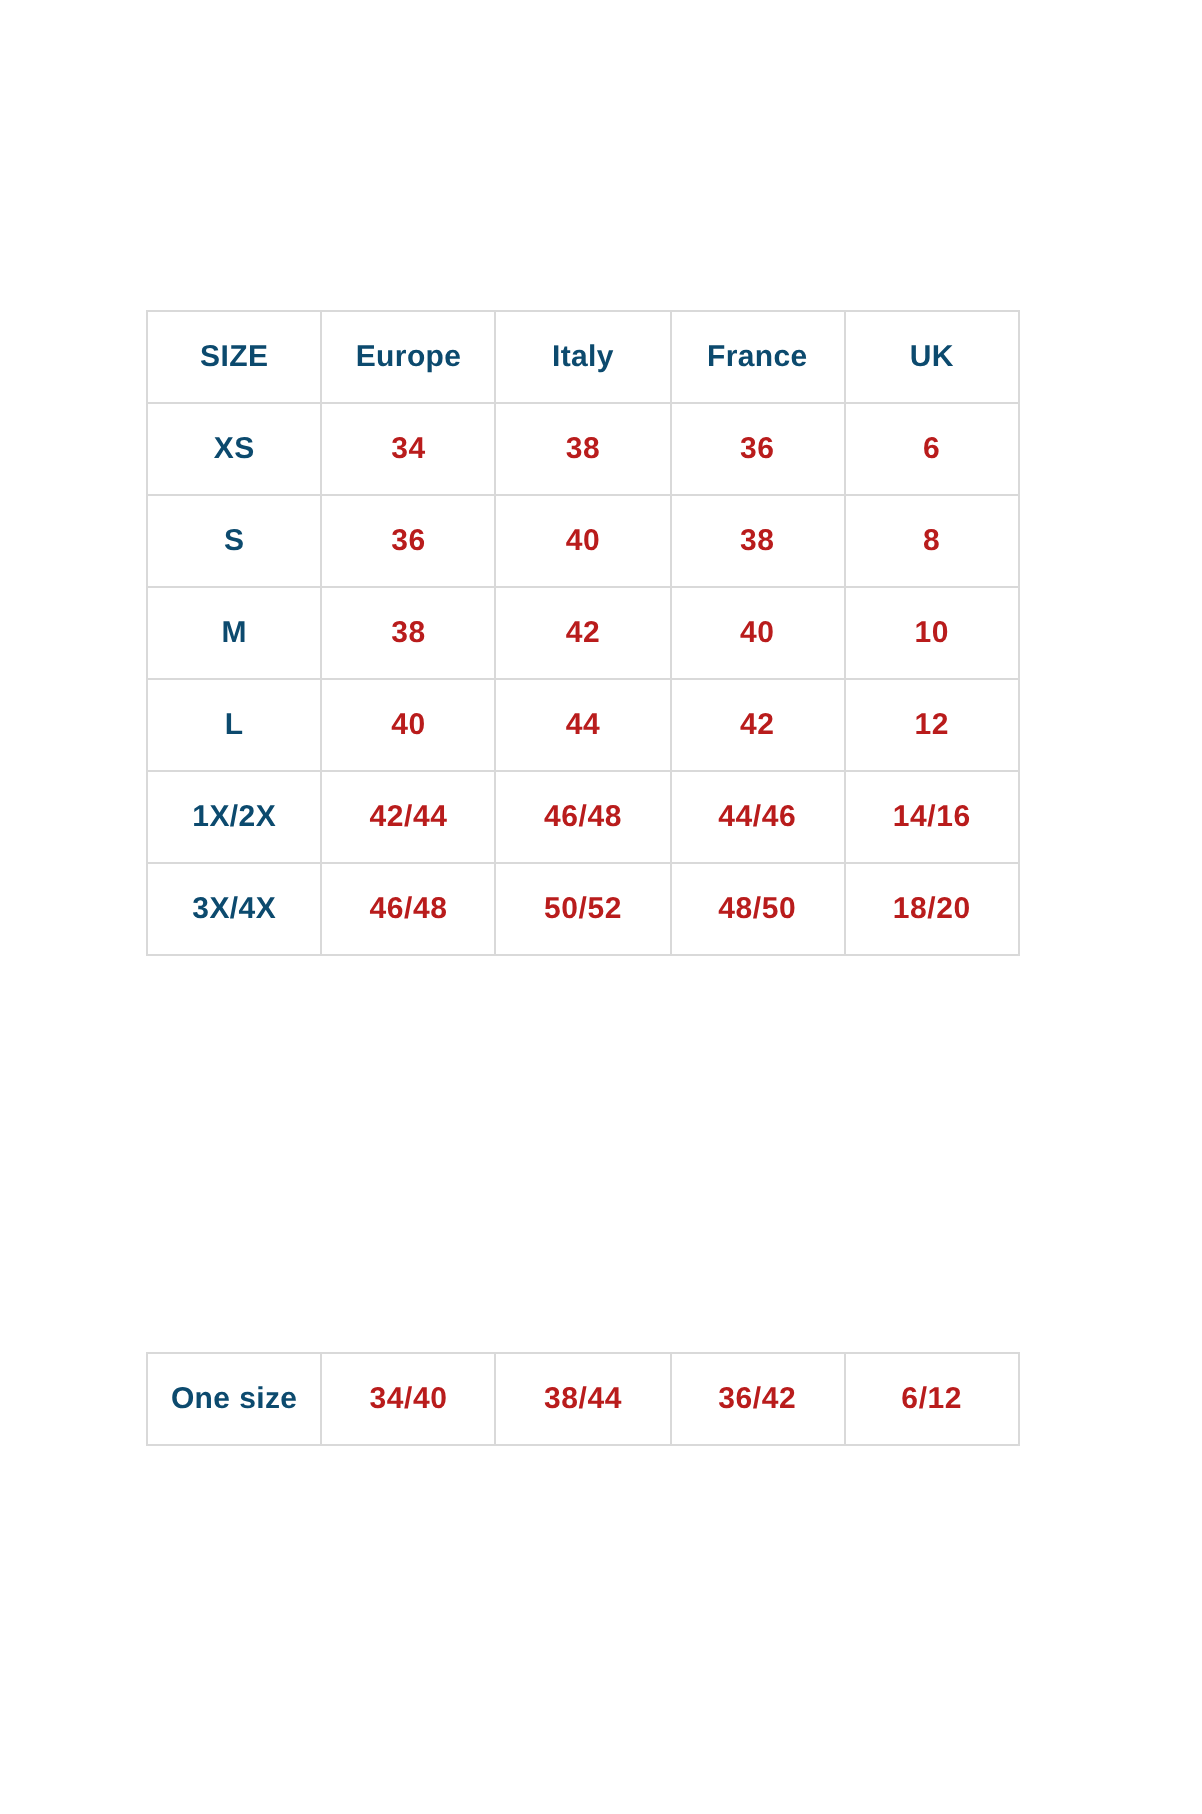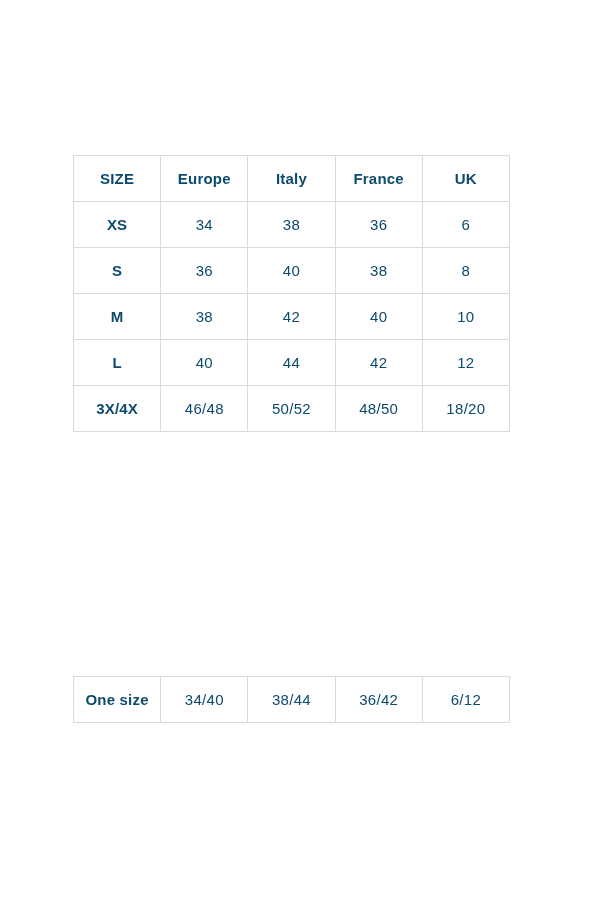--- a/index.html
+++ b/index.html
@@ -30,22 +30,22 @@
     vertical-align: middle;
     font-size: 15px;
     background: #ffffff;
   }
   table.size-table th {
     font-weight: bold;
     color: #0c4a6e;
     letter-spacing: 0.2px;
   }
   table.size-table td {
-    font-weight: normal;
-    color: #0c4a6e;
+    font-weight: bold;
+    color: #b91c1c;
     letter-spacing: 0.3px;
   }
 </style>
 </head>
 <body>
 
 <div class="canvas">
 
   <table id="main-table" class="size-table">
     <thead>
@@ -80,20 +80,27 @@
         <td>10</td>
       </tr>
       <tr>
         <th>L</th>
         <td>40</td>
         <td>44</td>
         <td>42</td>
         <td>12</td>
       </tr>
       <tr>
+        <th>1X/2X</th>
+        <td>42/44</td>
+        <td>46/48</td>
+        <td>44/46</td>
+        <td>14/16</td>
+      </tr>
+      <tr>
         <th>3X/4X</th>
         <td>46/48</td>
         <td>50/52</td>
         <td>48/50</td>
         <td>18/20</td>
       </tr>
     </tbody>
   </table>
 
   <table id="extra-table" class="size-table">

